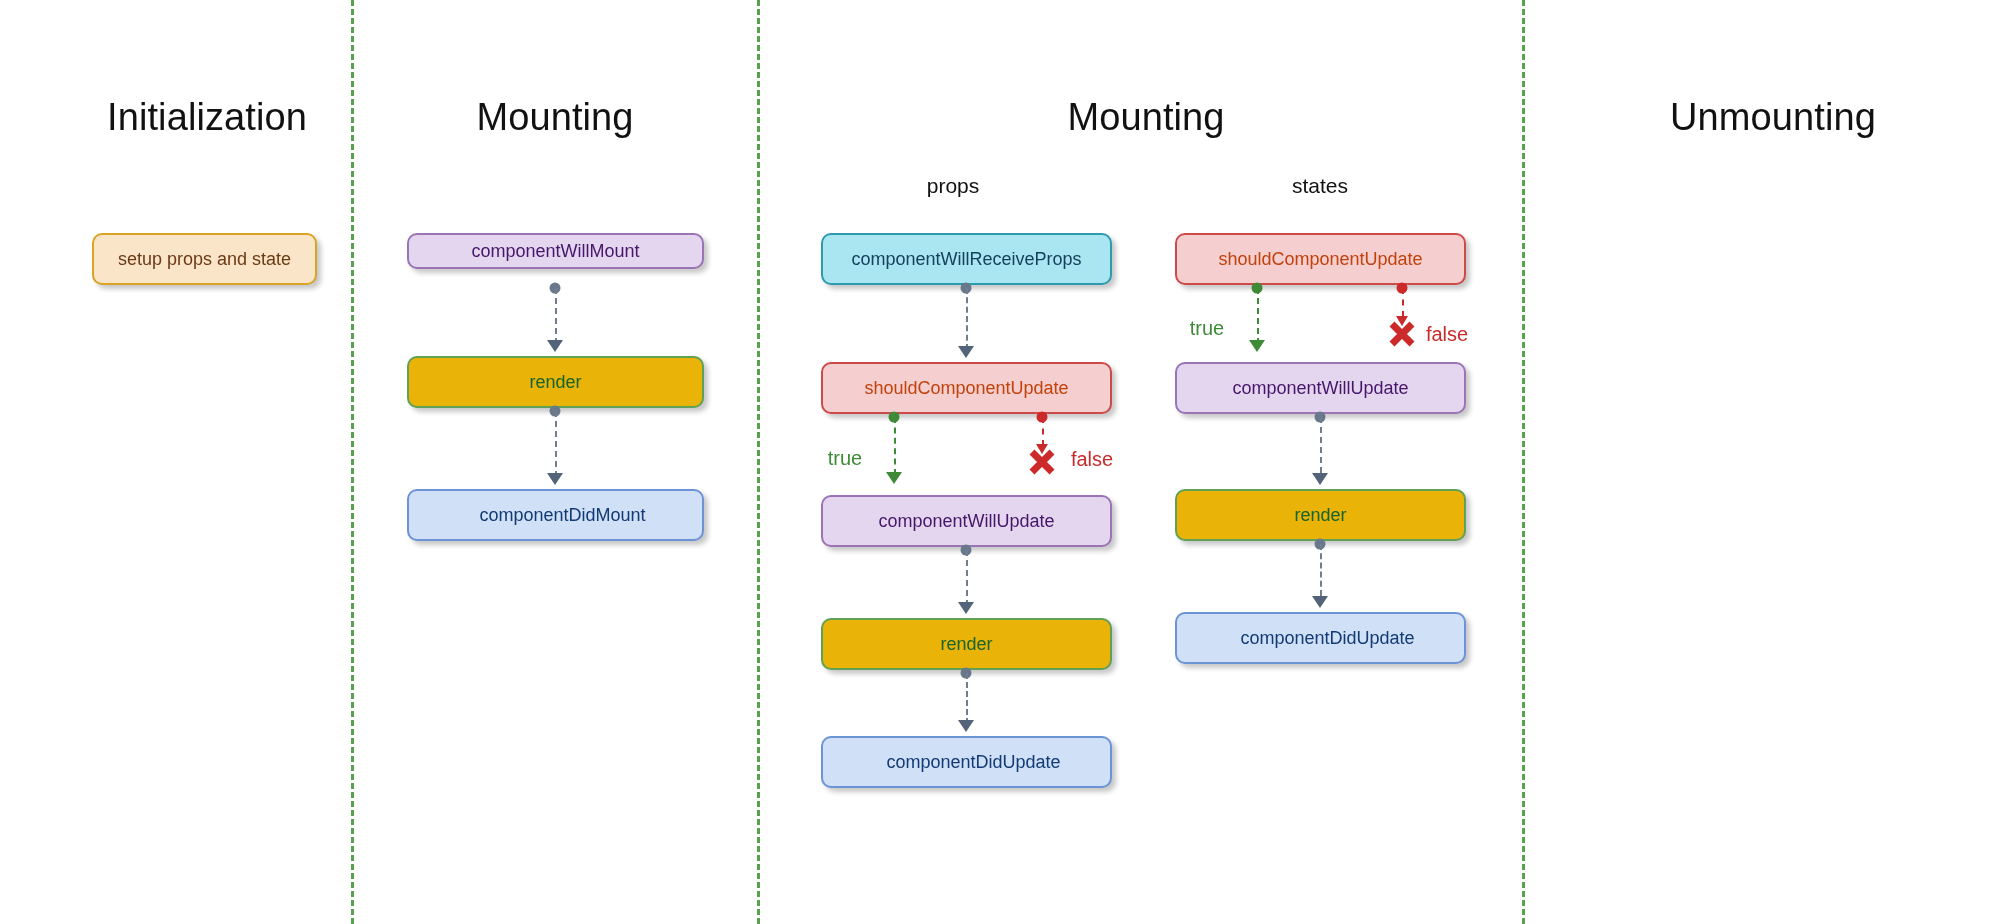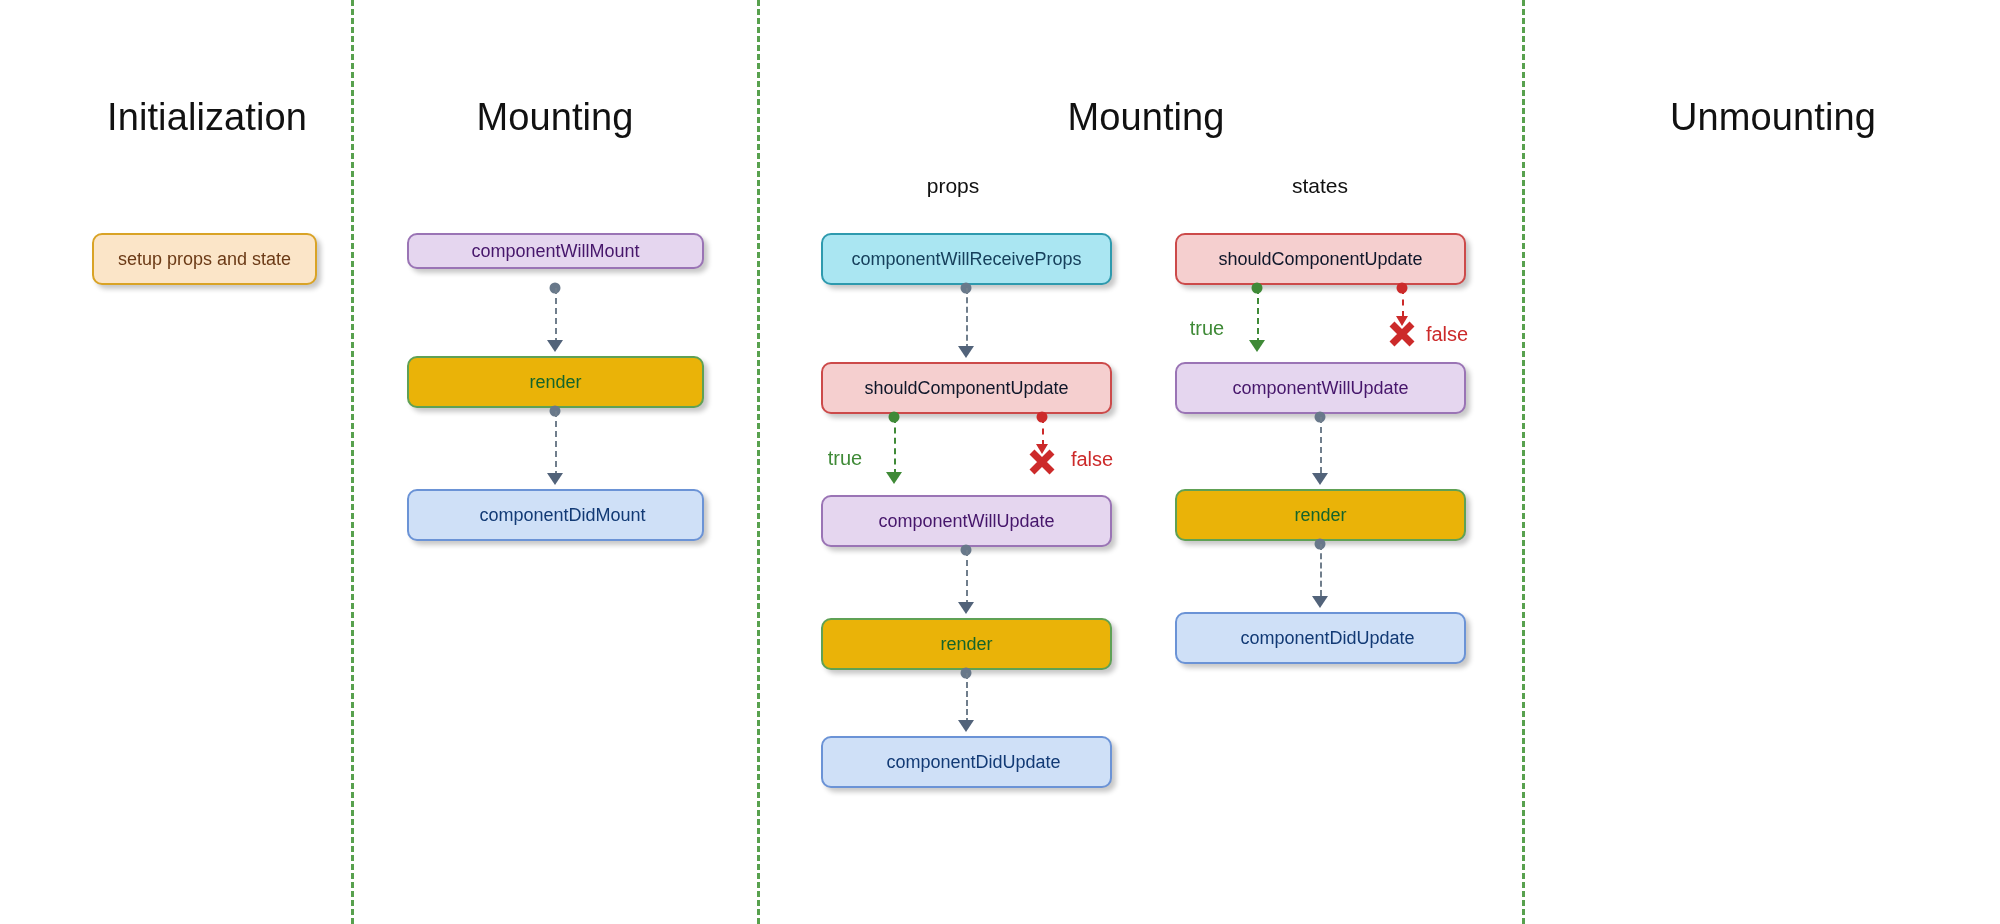--- a/index.html
+++ b/index.html
@@ -53,21 +53,21 @@
     font-size: 18px;
     white-space: nowrap;
     box-shadow: 4px 4px 5px rgba(0,0,0,0.22);
     border-width: 2px;
     border-style: solid;
   }
   .n-purple  { background: #e5d6ef; border-color: #9a74b5; color: #46166b; }
   .n-green   { background: #eab308; border-color: #5fa155; color: #15642b; }
   .n-blue    { background: #cfe0f7; border-color: #6b93d6; color: #123a75; padding-left: 14px; }
   .n-cyan    { background: #aae6f2; border-color: #2e9aae; color: #17405c; }
-  .n-red     { background: #f5cfcf; border-color: #cc4a4a; color: #0f172a; text-align: center; }
+  .n-red     { background: #f5cfcf; border-color: #cc4a4a; color: #c2410c; text-align: center; }
   .n-orange  { background: #fbe5c8; border-color: #d9a326; color: #6b3a16; }
 
   .conn {
     position: absolute;
     width: 0;
     border-left-width: 2px;
     border-left-style: dashed;
   }
   .c-gray  { border-left-color: #707e8c; }
   .c-green { border-left-color: #3f8a37; }

